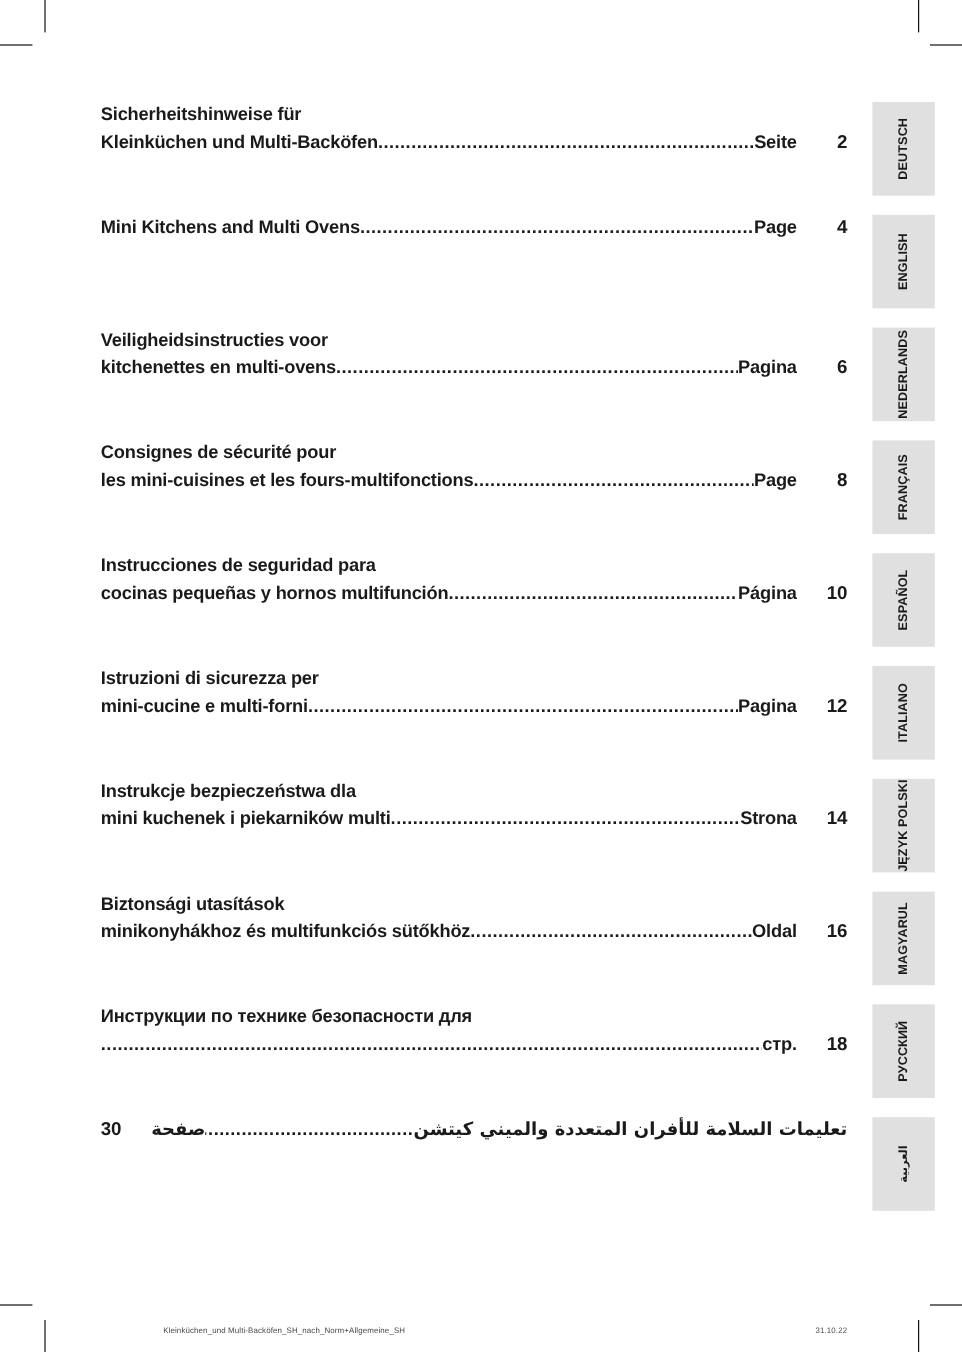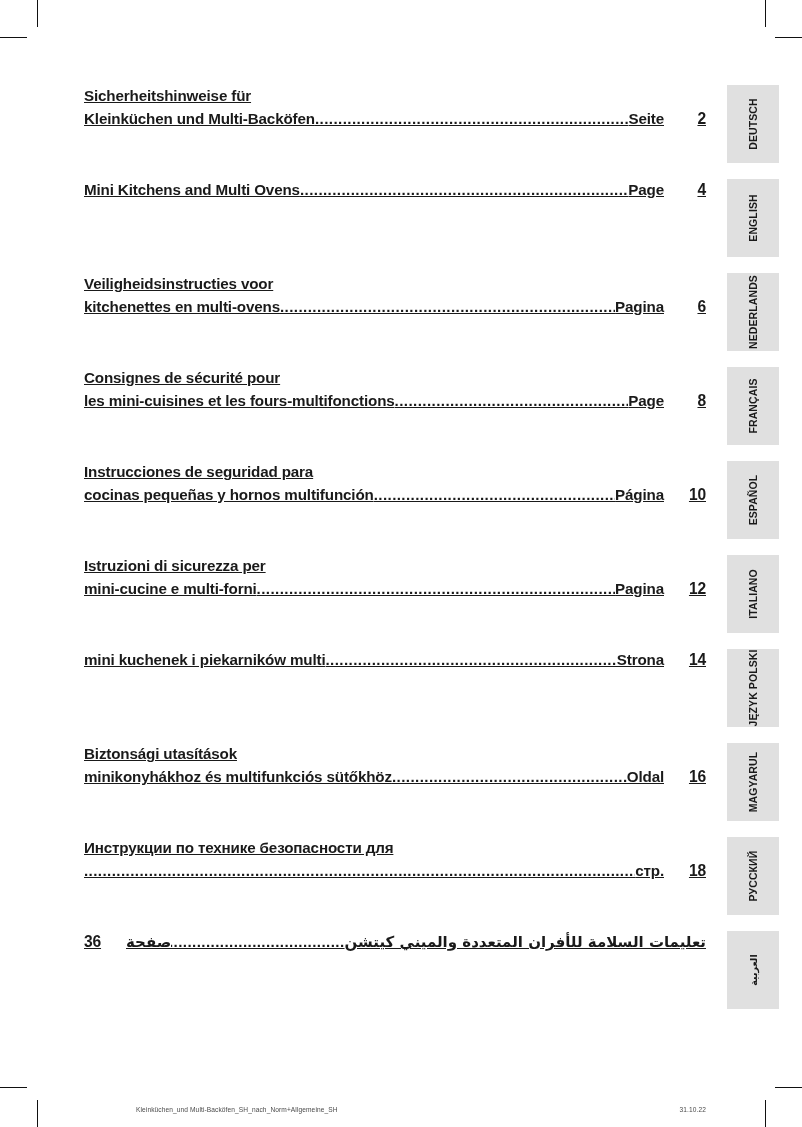--- a/index.html
+++ b/index.html
@@ -35,21 +35,20 @@
   .crop-bl-h { left: 0px;   top: 1087px;  width: 27px;  }
   .crop-br-v { left: 765px; top: 1100px;  height: 27px; }
   .crop-br-h { left: 775px; top: 1087px;  width: 27px;  }
 
   
   #toc {
     position: absolute;
     left: 84px;
     top: 84px;
     width: 622px;
-    text-decoration: underline;
   }
   .toc-entry {
     height: 94px;
     position: relative;
   }
   .entry-line1 {
     font-size: 15.2px;
     font-weight: bold;
     letter-spacing: -0.15px;
     line-height: 23px;
@@ -214,20 +213,21 @@
       <div class="toc-entry">
         <div class="entry-line1">Istruzioni di sicurezza per</div>
         <div class="entry-line2">
           <span class="entry-title2">mini-cucine e multi-forni</span>
           <span class="leader">................................................................................................................................................................</span>
           <span class="page-word">Pagina</span>
           <span class="page-num">12</span>
         </div>
       </div>
       <div class="toc-entry">
+        <div class="entry-line1">Instrukcje bezpieczeństwa dla</div>
         <div class="entry-line2">
           <span class="entry-title2">mini kuchenek i piekarników multi </span>
           <span class="leader">................................................................................................................................................................</span>
           <span class="page-word">Strona</span>
           <span class="page-num">14</span>
         </div>
       </div>
       <div class="toc-entry">
         <div class="entry-line1">Biztonsági utasítások</div>
         <div class="entry-line2">
@@ -243,21 +243,21 @@
           <span class="leader">................................................................................................................................................................</span>
           <span class="page-word">стр.</span>
           <span class="page-num">18</span>
         </div>
       </div>
       <div class="toc-entry rtl">
         <div class="entry-line2">
           <span class="entry-title2 ar">تعليمات السلامة للأفران المتعددة والميني كيتشن</span>
           <span class="leader">................................................................................................................................................................</span>
           <span class="page-word ar">صفحة</span>
-          <span class="page-num">36</span>
+          <span class="page-num">30</span>
         </div>
       </div>
     </div>
 
   <div id="tabs">
       <div class="lang-tab" style="background: rgb(224, 224, 224);">
         <span class="tab-label">DEUTSCH</span>
       </div>
       <div class="lang-tab" style="background: rgb(224, 224, 224);">
         <span class="tab-label">ENGLISH</span>

